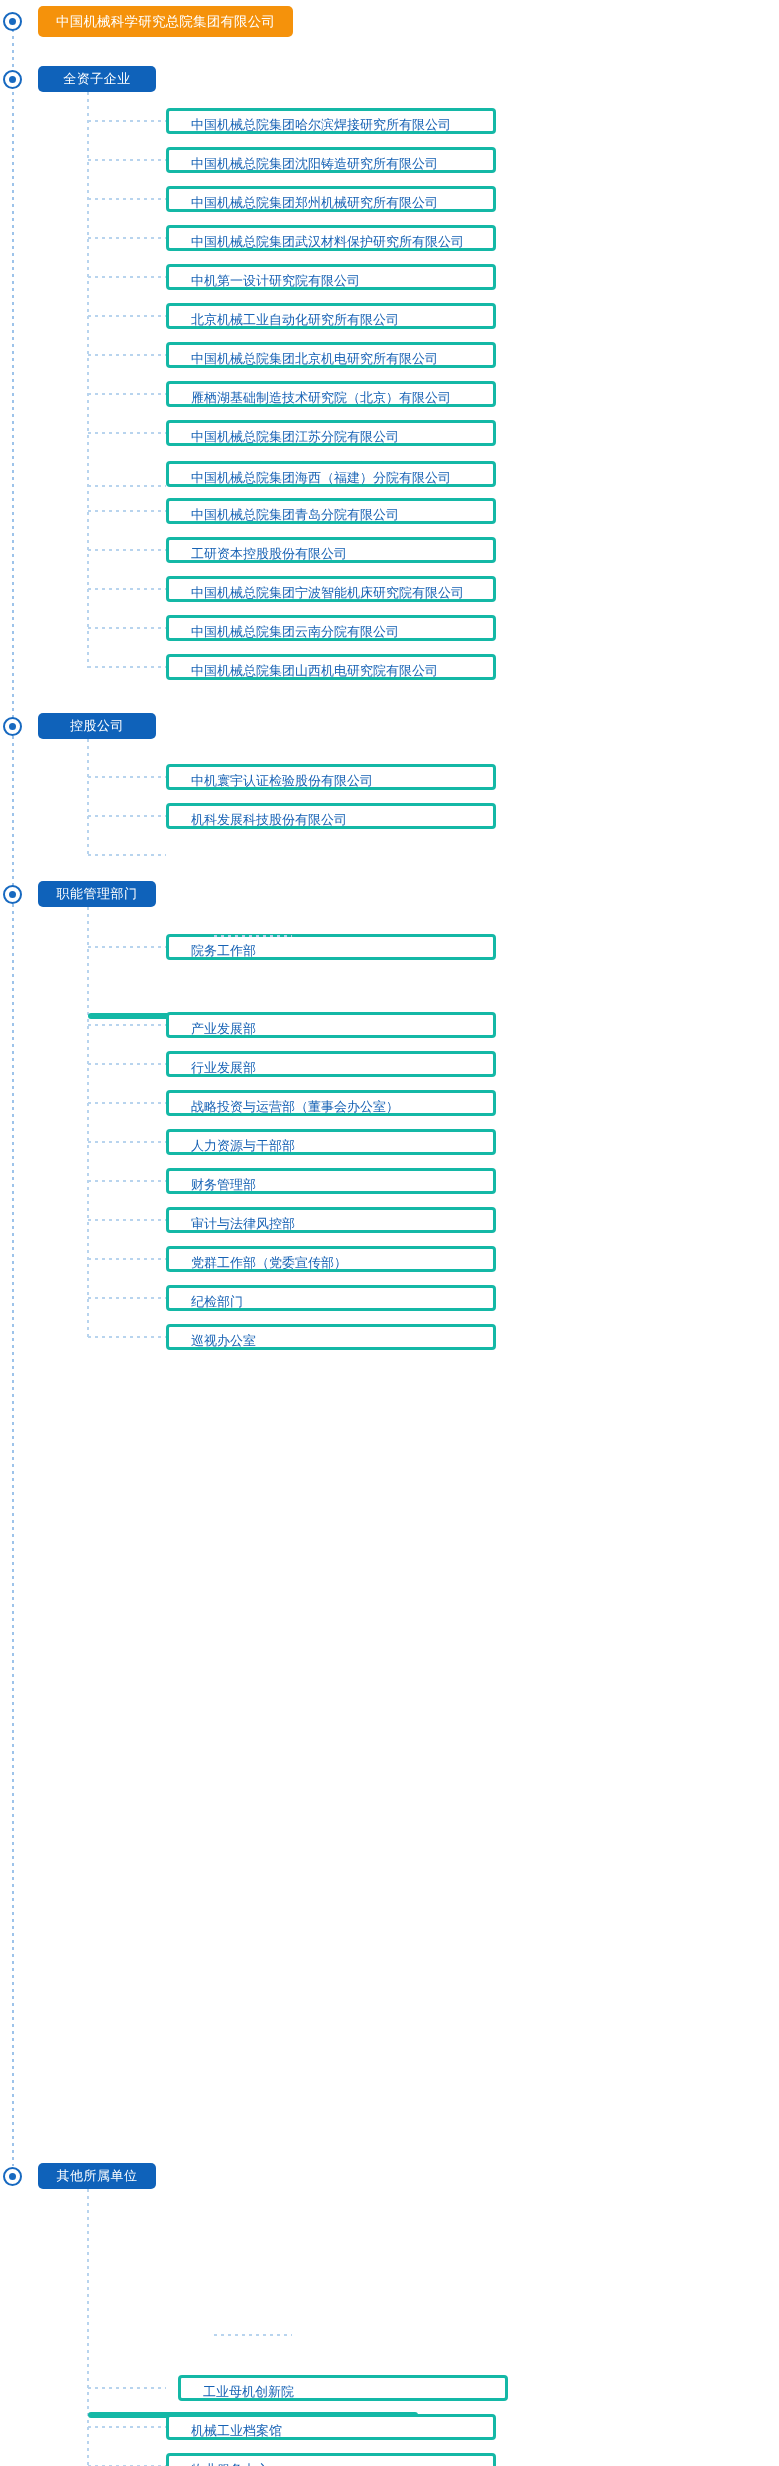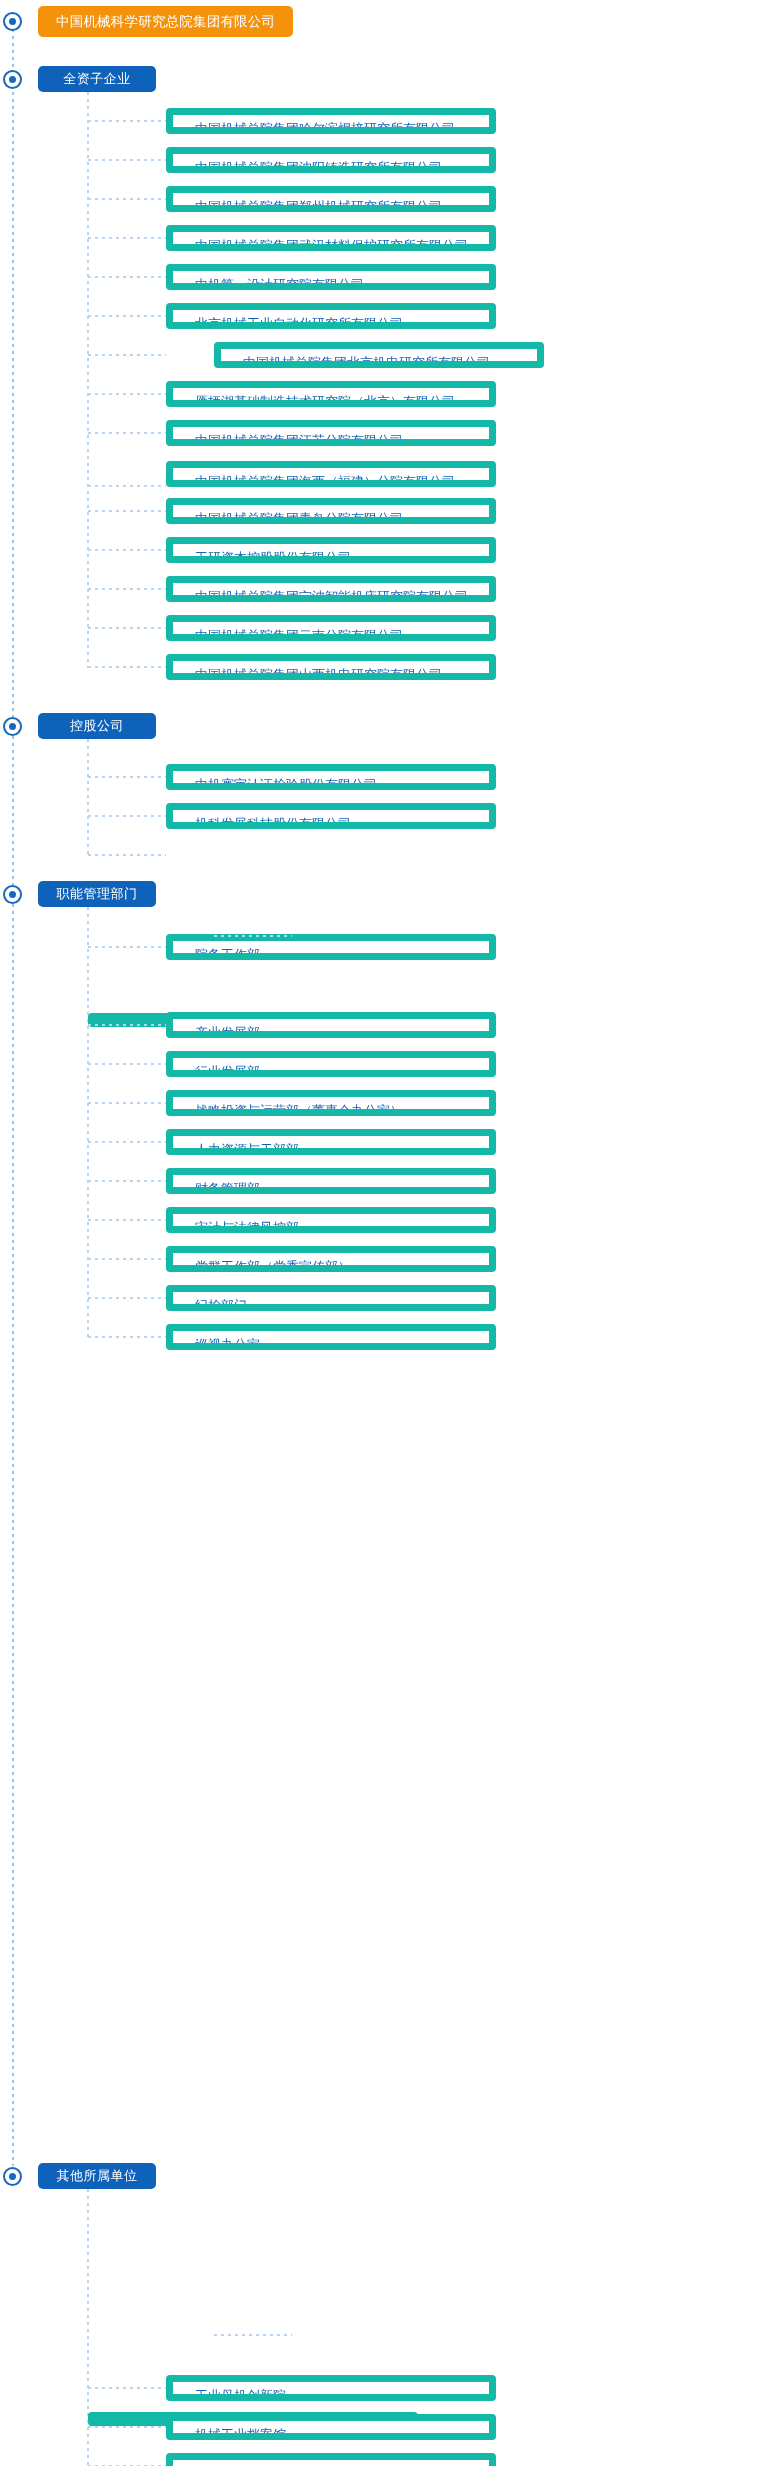--- a/index.html
+++ b/index.html
@@ -133,21 +133,21 @@
     height: 2px;
     flex: 0 0 78px;
     background-image: linear-gradient(to right, #b8d4ee 0 3px, rgba(255,255,255,0) 3px 7px);
     background-size: 7px 2px;
     background-repeat: repeat-x;
   }
   .leaf-box {
     width: 330px;
     height: 26px;
     line-height: 28px;
-    border: 7px solid #14b8a6;
+    border: 3px solid #14b8a6;
     border-radius: 4px;
     background: #ffffff;
     color: #1762b4;
     font-size: 13px;
     padding-left: 22px;
     white-space: nowrap;
     overflow: hidden;
     text-overflow: ellipsis;
   }
 </style>
@@ -188,21 +188,21 @@
         <div class="leaf-box">中国机械总院集团武汉材料保护研究所有限公司</div>
       </div>
       <div class="leaf" style="top: 262px; left: 88px;">
         <span class="leaf-connector"></span>
         <div class="leaf-box">中机第一设计研究院有限公司</div>
       </div>
       <div class="leaf" style="top: 301px; left: 88px;">
         <span class="leaf-connector"></span>
         <div class="leaf-box">北京机械工业自动化研究所有限公司</div>
       </div>
-      <div class="leaf" style="top: 340px; left: 88px; gap: 48px;">
+      <div class="leaf" style="top: 340px; left: 88px;">
         <span class="leaf-connector"></span>
         <div class="leaf-box">中国机械总院集团北京机电研究所有限公司</div>
       </div>
       <div class="leaf" style="top: 379px; left: 88px;">
         <span class="leaf-connector"></span>
         <div class="leaf-box">雁栖湖基础制造技术研究院（北京）有限公司</div>
       </div>
       <div class="leaf" style="top: 418px; left: 88px;">
         <span class="leaf-connector"></span>
         <div class="leaf-box">中国机械总院集团江苏分院有限公司</div>
@@ -304,21 +304,21 @@
         <span class="node-dot"></span>
         <div class="section-box">其他所属单位</div>
       </div>
       <div class="branch" style="top: 2189px; height: 278px;">
         <div class="branch-line" style="height: 278px;"></div>
       </div>
       <div class="leaf" style="top: 2334px; left: 88px; flex-direction: column;">
         <span class="leaf-connector"></span>
         <div class="leaf-box">研究生院</div>
       </div>
-      <div class="leaf" style="top: 2373px; left: 88px;">
+      <div class="leaf" style="top: 2373px; left: 88px; gap: 12px;">
         <span class="leaf-connector"></span>
         <div class="leaf-box">工业母机创新院</div>
       </div>
       <div class="leaf" style="top: 2412px; left: 88px;">
         <span class="leaf-connector"></span>
         <div class="leaf-box">机械工业档案馆</div>
       </div>
       <div class="leaf" style="top: 2451px; left: 88px;">
         <span class="leaf-connector"></span>
         <div class="leaf-box">物业服务中心</div>

